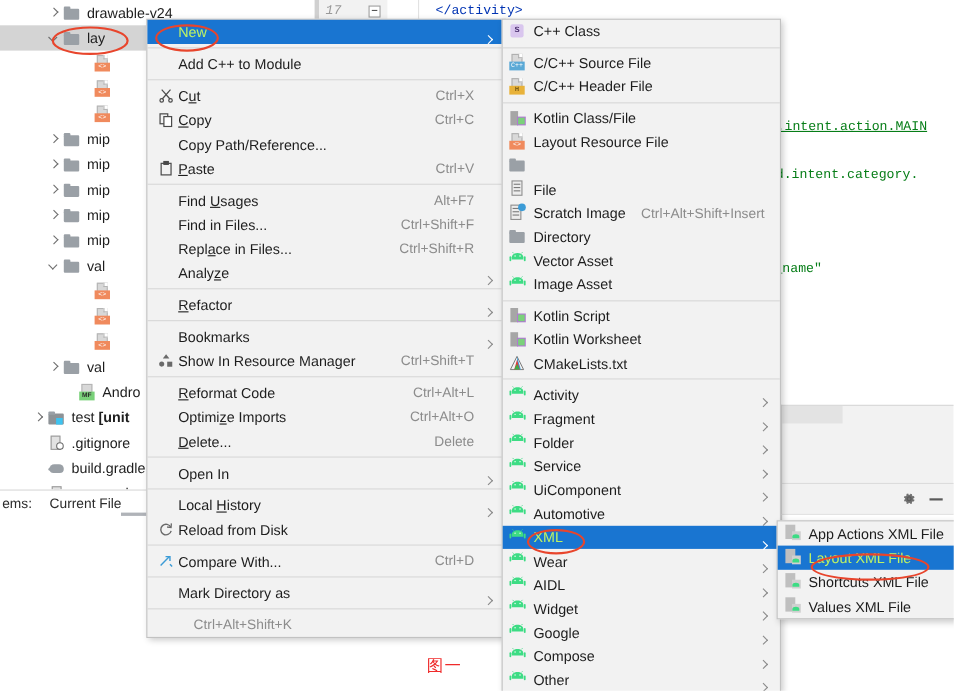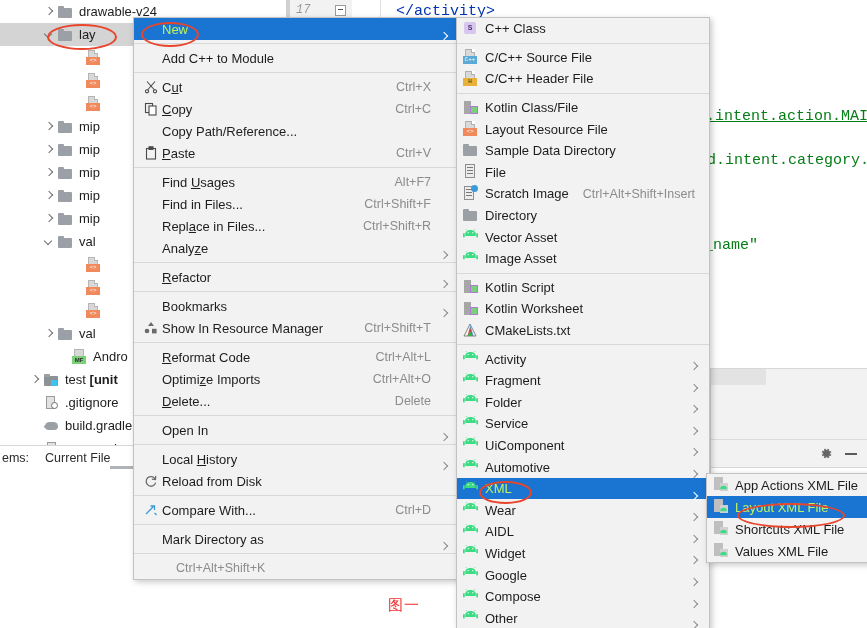--- a/index.html
+++ b/index.html
@@ -115,21 +115,21 @@
     border-right:1px solid #e2e2e2;
   }
   #gutter .lineno{position:absolute;left:6px;top:3px;font-family:"Liberation Mono",monospace;font-size:12px;color:#999;font-style:italic;}
   #fold-box{
     position:absolute;left:45px;top:5px;width:9px;height:9px;border:1px solid #9b9b9b;background:#fff;
   }
   #fold-box::before{content:"";position:absolute;left:2px;top:3px;width:5px;height:1px;background:#555;}
   #gutter-tail{position:absolute;left:62px;top:0;width:28px;height:28px;background:#fff;border-right:1px solid #e2e2e2;}
   .code{
     position:absolute;font-family:"Liberation Mono","DejaVu Sans Mono",monospace;
-    font-size:15px;white-space:pre;
+    font-size:12px;white-space:pre;
   }
   .c-tag{color:#0033b3;}
   .c-str{color:#067d17;}
 
   
   #right-panel{
     position:absolute;left:710px;top:368px;width:157px;height:100px;background:#f2f2f2;
     border:1px solid #d7d7d7;border-right:none;box-sizing:border-box;
   }
   #right-tab{position:absolute;left:0;top:0;width:55px;height:16px;background:#e3e3e3;}
@@ -564,21 +564,20 @@
       <span class="mi-label">Kotlin Class/File</span>
       <span class="mi-arrow" style="visibility: hidden;"></span>
     </div>
     <div class="mi">
       <span class="mi-ico"><span class="ic-generic"><span style="position:absolute;left:2px;top:0;width:10px;height:9px;background:#d9d9d9;border:1px solid #b0b0b0;box-sizing:border-box;"></span><span style="position:absolute;left:8px;top:0;width:4px;height:4px;background:#fff;border-left:1px solid #b0b0b0;border-bottom:1px solid #b0b0b0;box-sizing:border-box;"></span><span style="position:absolute;left:0;top:7px;width:14px;height:8px;background:#f08a5d;color:#fff;font-size:6px;line-height:8px;text-align:center;font-family:'Liberation Mono',monospace;">&lt;&gt;</span></span></span>
       <span class="mi-label">Layout Resource File</span>
       <span class="mi-arrow" style="visibility: hidden;"></span>
     </div>
     <div class="mi">
       <span class="mi-ico"><span class="ic-generic"><span style="position:absolute;left:0;top:3px;width:14px;height:10px;background:#9aa0a6;border-radius:1px;"></span><span style="position:absolute;left:0;top:1px;width:6px;height:3px;background:#9aa0a6;border-radius:1px 1px 0 0;"></span></span></span>
-      <span class="mi-label">Sample Data Directory</span>
       <span class="mi-arrow" style="visibility: hidden;"></span>
     </div>
     <div class="mi">
       <span class="mi-ico"><span class="ic-generic"><span style="position:absolute;left:2px;top:0;width:10px;height:14px;background:#ececec;border:1px solid #8f8f8f;box-sizing:border-box;"></span><span style="position:absolute;left:4px;top:3px;width:6px;height:1px;background:#7a7a7a;box-shadow:0 3px 0 #7a7a7a,0 6px 0 #7a7a7a;"></span></span></span>
       <span class="mi-label">File</span>
       <span class="mi-arrow" style="visibility: hidden;"></span>
     </div>
     <div class="mi">
       <span class="mi-ico"><span class="ic-generic"><span style="position:absolute;left:1px;top:0;width:10px;height:14px;background:#ececec;border:1px solid #8f8f8f;box-sizing:border-box;"></span><span style="position:absolute;left:3px;top:3px;width:6px;height:1px;background:#7a7a7a;box-shadow:0 3px 0 #7a7a7a,0 6px 0 #7a7a7a;"></span><span style="position:absolute;left:8px;top:-1px;width:7px;height:7px;border-radius:50%;background:#3b9bd6;"></span></span></span>
       <span class="mi-label">Scratch Image</span>

